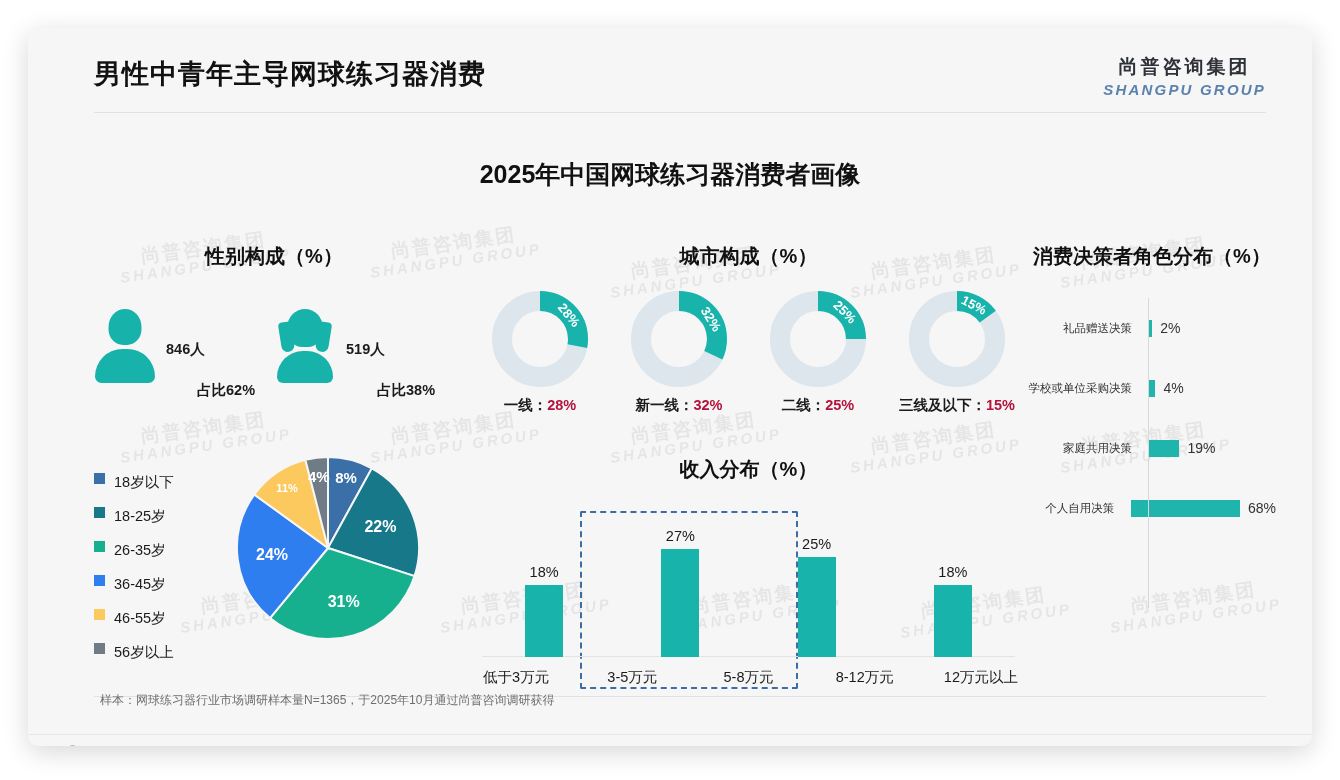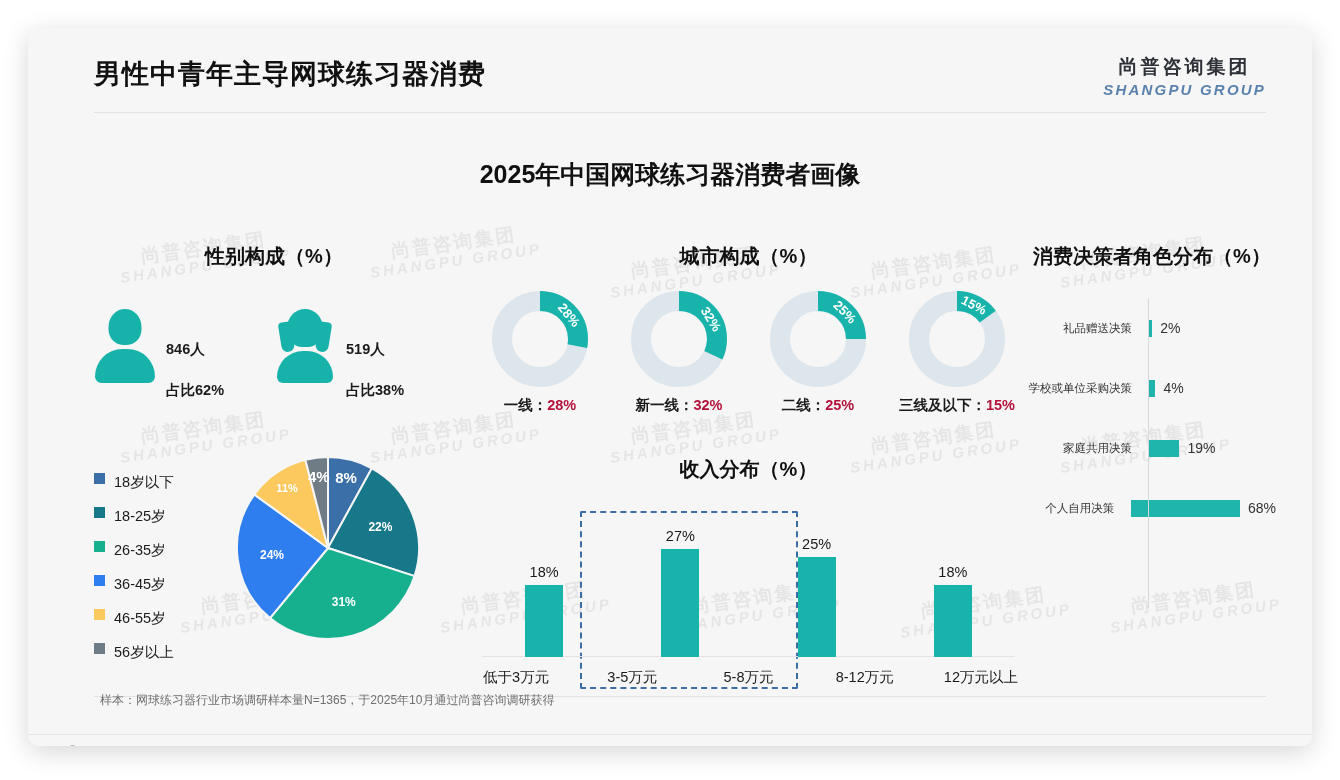--- a/index.html
+++ b/index.html
@@ -58,21 +58,21 @@
   .sec-title { font-size: 20px; font-weight: 700; color: #111; text-align: center; }
 
   .panel { position: absolute; z-index: 3; }
 
   
   #gender { left: 66px; top: 215px; width: 360px; }
   .gender-row { display: flex; margin-top: 22px; }
   .gender-item { display: flex; align-items: center; width: 50%; }
   .gender-txt { margin-left: 10px; }
   .gender-txt div { font-size: 14.5px; font-weight: 700; color: #1b1b1b; margin-top: 48px; }
-  .gender-txt div:last-child { margin-top: 22px; }
+  .gender-txt div:last-child { margin-top: 22px; margin-left: 31px; }
   .person { width: 62px; height: 74px; position: relative; }
   .person .head {
     position: absolute; left: 50%; transform: translateX(-50%); top: 0;
     width: 33px; height: 36px; background: #17b3aa; border-radius: 50% 50% 44% 44%;
   }
   .person .body {
     position: absolute; left: 50%; transform: translateX(-50%); bottom: 0;
     width: 60px; height: 34px; background: #17b3aa;
     border-radius: 30px 30px 7px 7px;
   }
@@ -89,21 +89,21 @@
 
   
   #age { left: 66px; top: 415px; width: 380px; }
   .age-body { display: flex; margin-top: 14px; }
   .pie-legend { width: 135px; padding-top: 16px; }
   .pie-legend .lg { display: flex; align-items: flex-start; margin-bottom: 15px; }
   .pie-legend .sw { width: 11px; height: 11px; margin-right: 9px; flex: none; }
   .pie-legend .lb { font-size: 14.5px; color: #1b1b1b; }
   .pie-wrap { position: relative; width: 182px; height: 182px; margin-left: 8px; }
   .pie-svg { position: absolute; inset: 0; }
-  .pie-lab { position: absolute; color: #fff; font-size: 12px; font-weight: 700;
+  .pie-lab { position: absolute; color: #fff; font-size: 16px; font-weight: 700;
              transform: translate(-50%,-50%); white-space: nowrap; }
 
   
   #city { left: 448px; top: 215px; width: 545px; }
   .donut-row { display: flex; justify-content: space-between; margin-top: 20px; }
   .donut-col { width: 128px; text-align: center; }
   .donut { position: relative; width: 98px; height: 98px; margin: 0 auto; }
   .donut-lab { position: absolute; color: #fff; font-size: 13px; font-weight: 700; }
   .city-cap { margin-top: 8px; font-size: 14.5px; font-weight: 700; color: #1b1b1b; white-space: nowrap;}
   .city-cap .val { color: #b3123a; }

